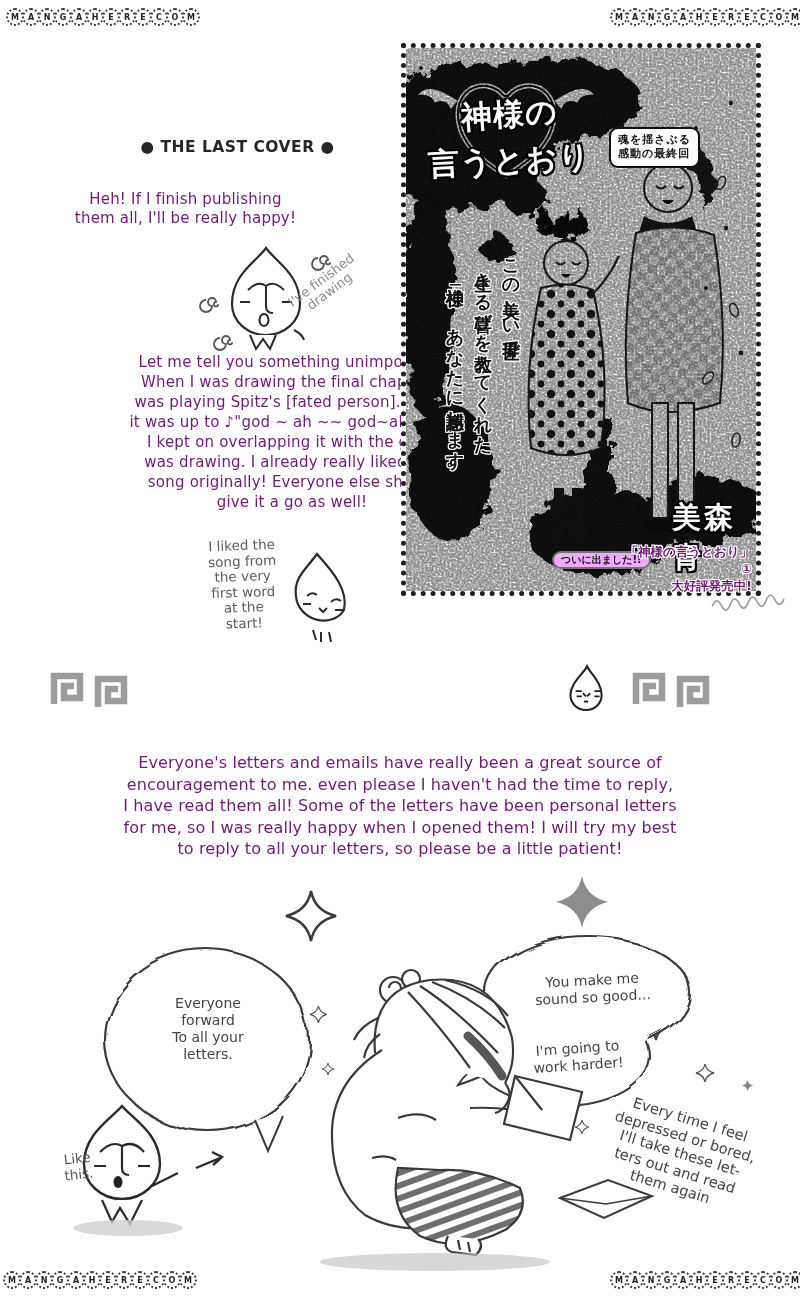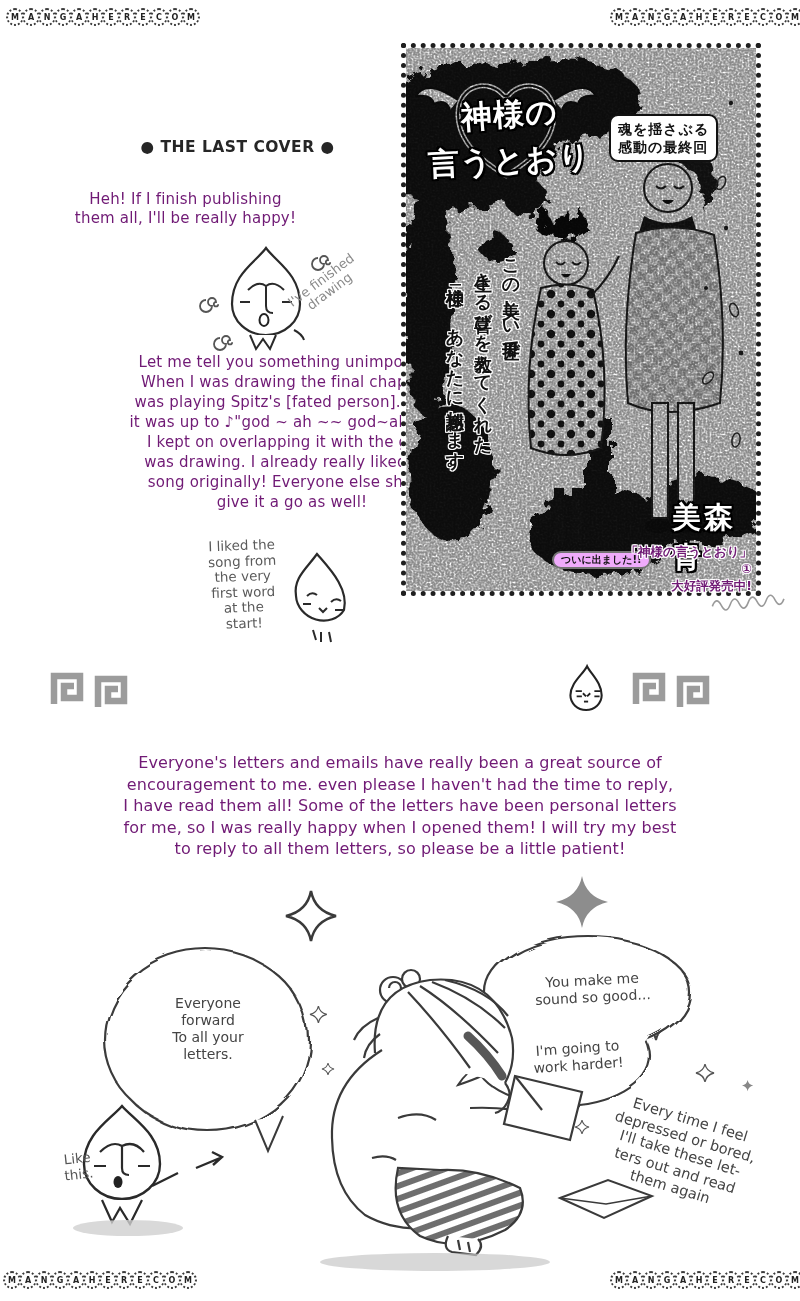--- a/index.html
+++ b/index.html
@@ -25,21 +25,21 @@
 
   
   .cover{left:401px;top:43px;width:360px;height:553px;border:5px dotted #1f1f1f;
          box-sizing:border-box;background:#fff;}
   .cover svg{position:absolute;left:0;top:0;}
   .jp{font-weight:800;color:#111;}
   .outline-w{text-shadow:-1px 0 #fff,1px 0 #fff,0 -1px #fff,0 1px #fff,-1px -1px #fff,1px 1px #fff,-1px 1px #fff,1px -1px #fff;}
   .outline-b{color:#fff;text-shadow:-2px 0 #000,2px 0 #000,0 -2px #000,0 2px #000,-2px -2px #000,2px 2px #000,-2px 2px #000,2px -2px #000;}
   .cover-title{font-size:31px;font-weight:900;letter-spacing:1px;}
   .tagline-box{border:2px solid #111;border-radius:9px;background:#fff;padding:4px 7px;
-     font-size:14px;font-weight:800;line-height:1.3;letter-spacing:1px;}
+     font-size:11px;font-weight:800;line-height:1.3;letter-spacing:1px;margin-top:13px;}
   .vtext{writing-mode:vertical-rl;text-orientation:upright;font-size:18px;font-weight:700;line-height:1;}
   .author{font-size:29px;font-weight:900;letter-spacing:3px;margin-left:44px;}
   .promo-bubble{border:2px solid #737373;border-radius:11px;background:#f0abfc;padding:0 7px;
      font-size:10px;font-weight:700;color:#111;}
   .promo-lines{font-size:12.5px;font-weight:800;color:#701a75;text-align:right;line-height:1.35;}
 
   .thanks-heading{font-size:19px;letter-spacing:.3px;color:#333;}
 
   .bubble-text{font-size:14px;line-height:17px;color:#444;}
   .diag{font-size:14.5px;line-height:17.5px;color:#444;transform:rotate(17deg);}
@@ -296,21 +296,21 @@
     </svg>
   <svg class="abs" style="left:670px;top:671px" width="40" height="40" viewBox="0 0 40 40">
       <use href="#ornament" stroke="#9c9c9c" stroke-width="6.5"></use>
     </svg>
 
   <div class="abs hand para2 center" style="left:30px;top:752px;width:740px">
       <div>Everyone's letters and emails have really been a great source of</div>
       <div>encouragement to me. even please I haven't had the time to reply,</div>
       <div>I have read them all! Some of the letters have been personal letters</div>
       <div>for me, so I was really happy when I opened them! I will try my best</div>
-      <div>to reply to all them letters, so please be a little patient!</div>
+      <div>to reply to all your letters, so please be a little patient!</div>
     </div>
 
   <svg class="abs" style="left:0;top:868px" width="800" height="412" viewBox="0 0 800 412">
 
     <use href="#spark4" transform="translate(286,23) scale(1.25)" fill="#fff" stroke="#3a3a3a" stroke-width="2"></use>
     <use href="#spark4" transform="translate(556,8) scale(1.3)" fill="#8d8d8d"></use>
     <use href="#spark4" transform="translate(640,140) scale(0.8)" fill="#fff" stroke="#444" stroke-width="2.4"></use>
     <use href="#spark4" transform="translate(696,196) scale(0.45)" fill="#fff" stroke="#555" stroke-width="3"></use>
     <use href="#spark4" transform="translate(742,212) scale(0.28)" fill="#888"></use>
     <use href="#spark4" transform="translate(310,138) scale(0.42)" fill="#fff" stroke="#555" stroke-width="3"></use>

